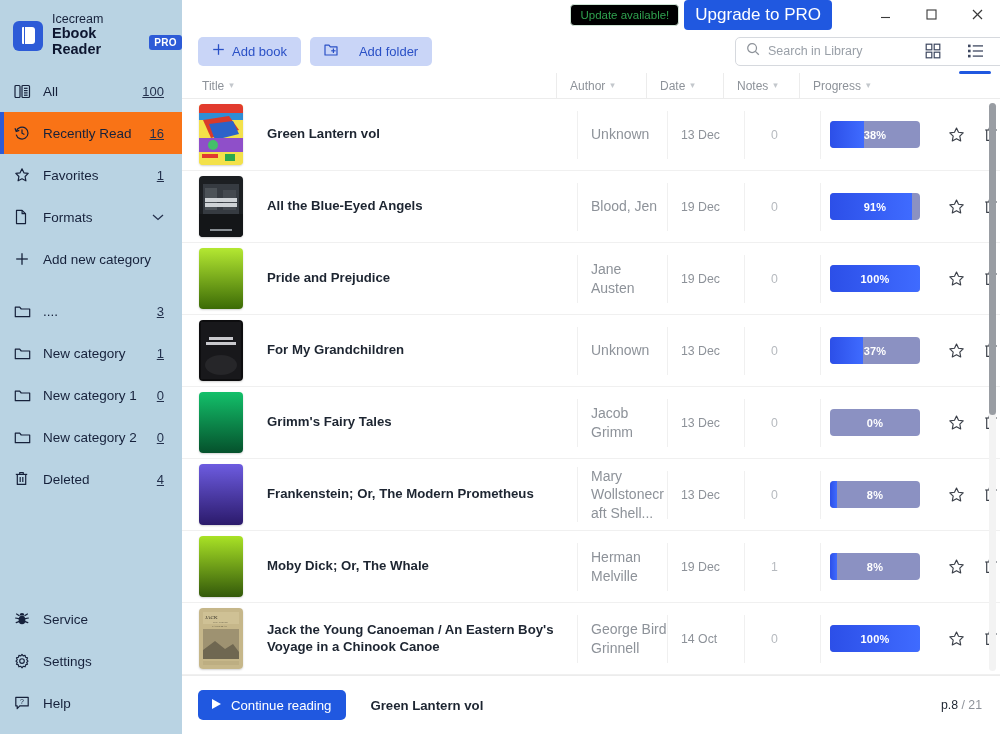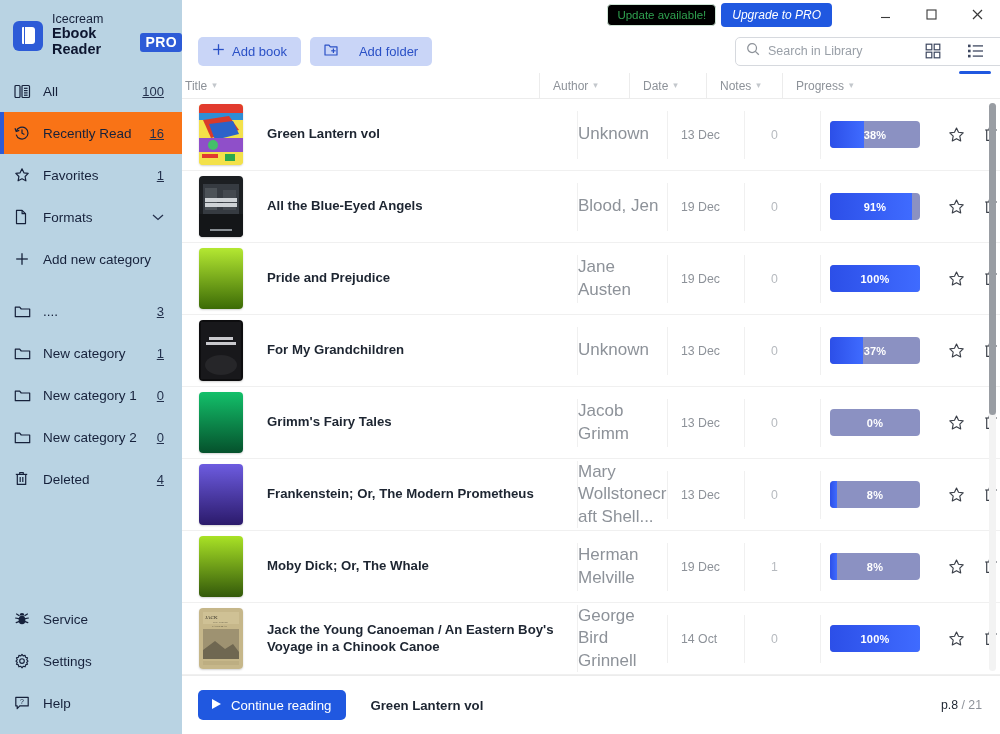--- a/index.html
+++ b/index.html
@@ -47,21 +47,21 @@
     background:#2d5bd7;
   }
   .brand-text { margin-left: 9px; line-height: 1.1; }
   .brand-line1 { font-size: 12.5px; color: #16213b; }
   .brand-line2 {
     font-size: 14.5px; color: #0d1630; font-weight: bold;
     display: flex; align-items: center; gap: 6px;
   }
   .pro-badge {
     background: #2d5bd7; color: #fff;
-    font-size: 14px; font-weight: bold;
+    font-size: 10px; font-weight: bold;
     padding: 2px 5px 2px 5px; border-radius: 3px;
     letter-spacing: .4px;
   }
 
   .nav-group { margin-top: 10px; }
   .nav-item {
     position: relative;
     display: flex; align-items: center;
     height: 42px;
     padding-left: 14px;
@@ -115,27 +115,26 @@
     font-size: 11.5px;
     padding: 4px 9px;
     border-radius: 4px;
     background: #000000;
     cursor: pointer;
     white-space: nowrap;
   }
   .upgrade-btn {
     background: #2058e0;
     color: #fff;
-    font-size: 12px;
+    font-size: 17px;
     padding: 5px 11px;
     border-radius: 4px;
     margin-left: 5px;
     cursor: pointer;
     white-space: nowrap;
-    font-style: italic;
   }
   .wincontrols { display: flex; margin-left: 30px; }
   .wc {
     width: 46px; height: 29px;
     display: flex; align-items: center; justify-content: center;
     cursor: pointer;
     color: #3a3a3a;
   }
 
   
@@ -197,21 +196,21 @@
   }
 
   
   .thead {
     height: 26px;
     display: flex; align-items: center;
     border-bottom: 1px solid #ececec;
     font-size: 12px;
     color: #8d9299;
     flex: 0 0 26px;
-    padding-left: 3px;
+    padding-left: 20px;
   }
   .th {
     display: flex; align-items: center; gap: 5px;
     height: 26px;
   }
   .th-sep { border-left: 1px solid #ececec; padding-left: 13px; }
   .sort-caret { color: #c3c7cc; font-size: 9px; line-height: 1; }
 
   .th-title    { width: 354px; }
   .th-author   { width: 90px; }
@@ -245,23 +244,23 @@
   .c-title {
     width: 310px;
     margin-left: 24px;
     font-size: 13.2px;
     font-weight: bold;
     color: #1d2531;
     line-height: 1.28;
     padding-right: 10px;
   }
   .c-author {
-    width: 90px; font-size: 17px; color: #8d9299;
+    width: 90px; font-size: 14px; color: #8d9299;
     line-height: 1.3; word-break: break-word;
-    border-left: 1px solid #f0f0f0; 
+    border-left: 1px solid #f0f0f0; padding-left: 13px;
     min-height: 48px; display: flex; align-items: center;
   }
   .c-date {
     width: 77px; font-size: 12.3px; color: #8d9299;
     border-left: 1px solid #f0f0f0; padding-left: 13px;
     min-height: 48px; display: flex; align-items: center;
   }
   .c-notes {
     width: 76px; font-size: 12.3px; color: #b6babf;
     border-left: 1px solid #f0f0f0; padding-left: 26px;

